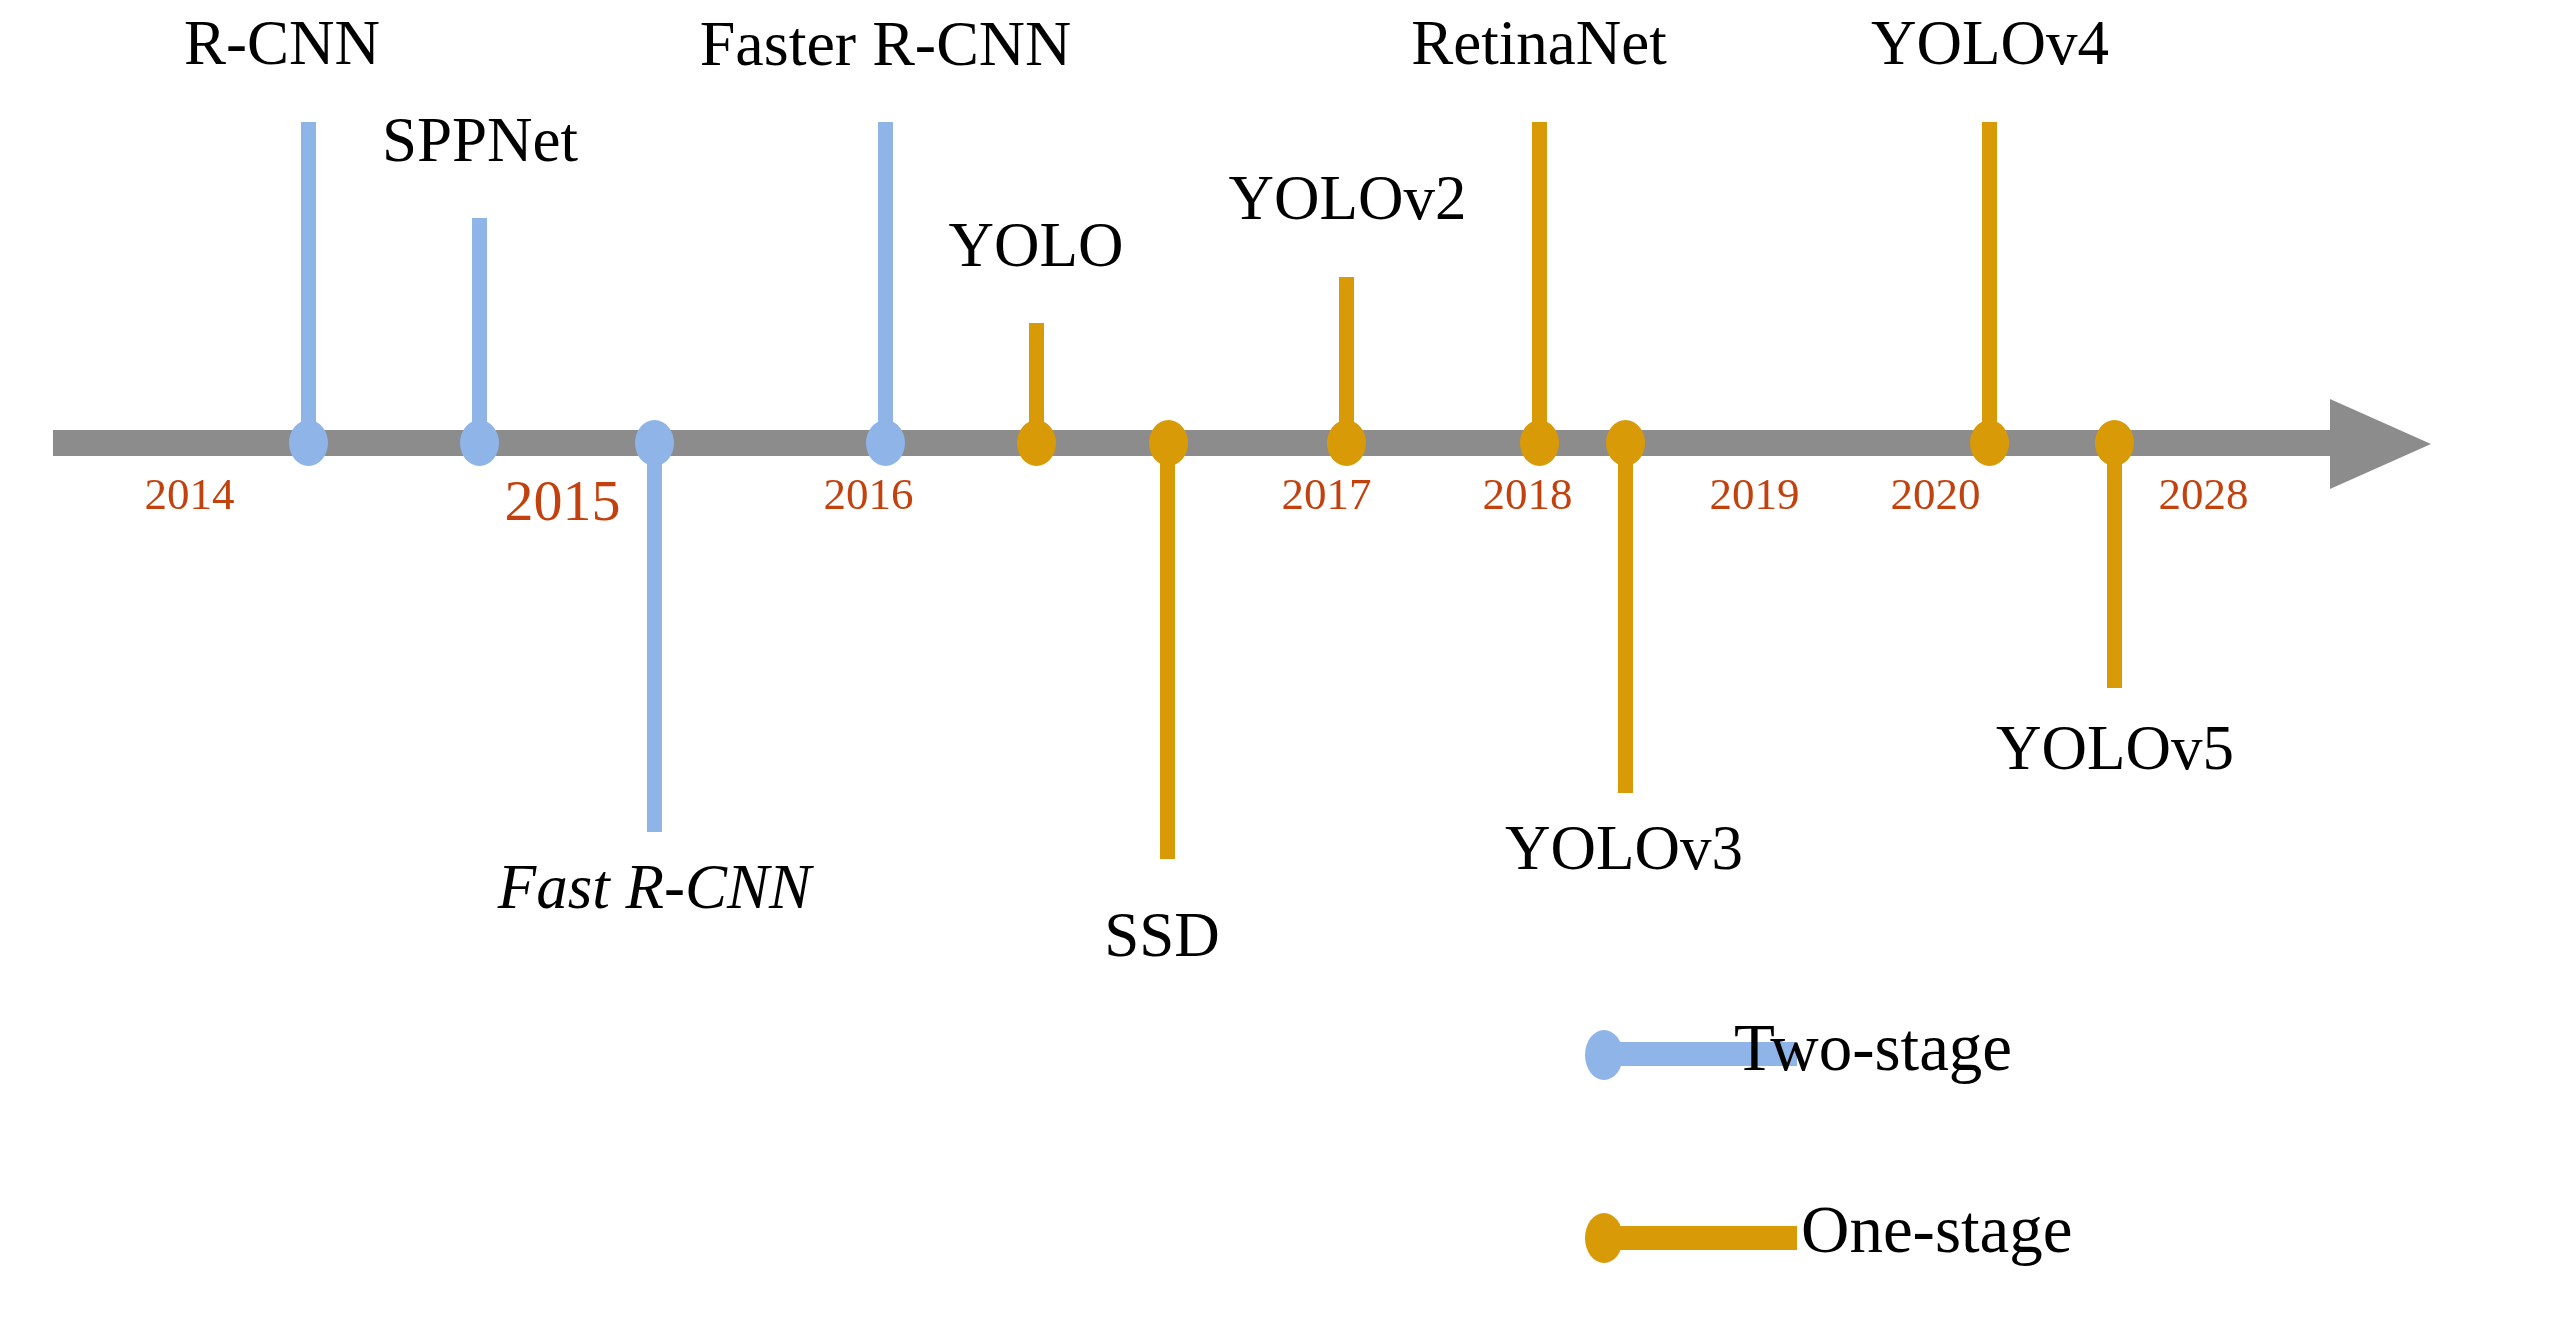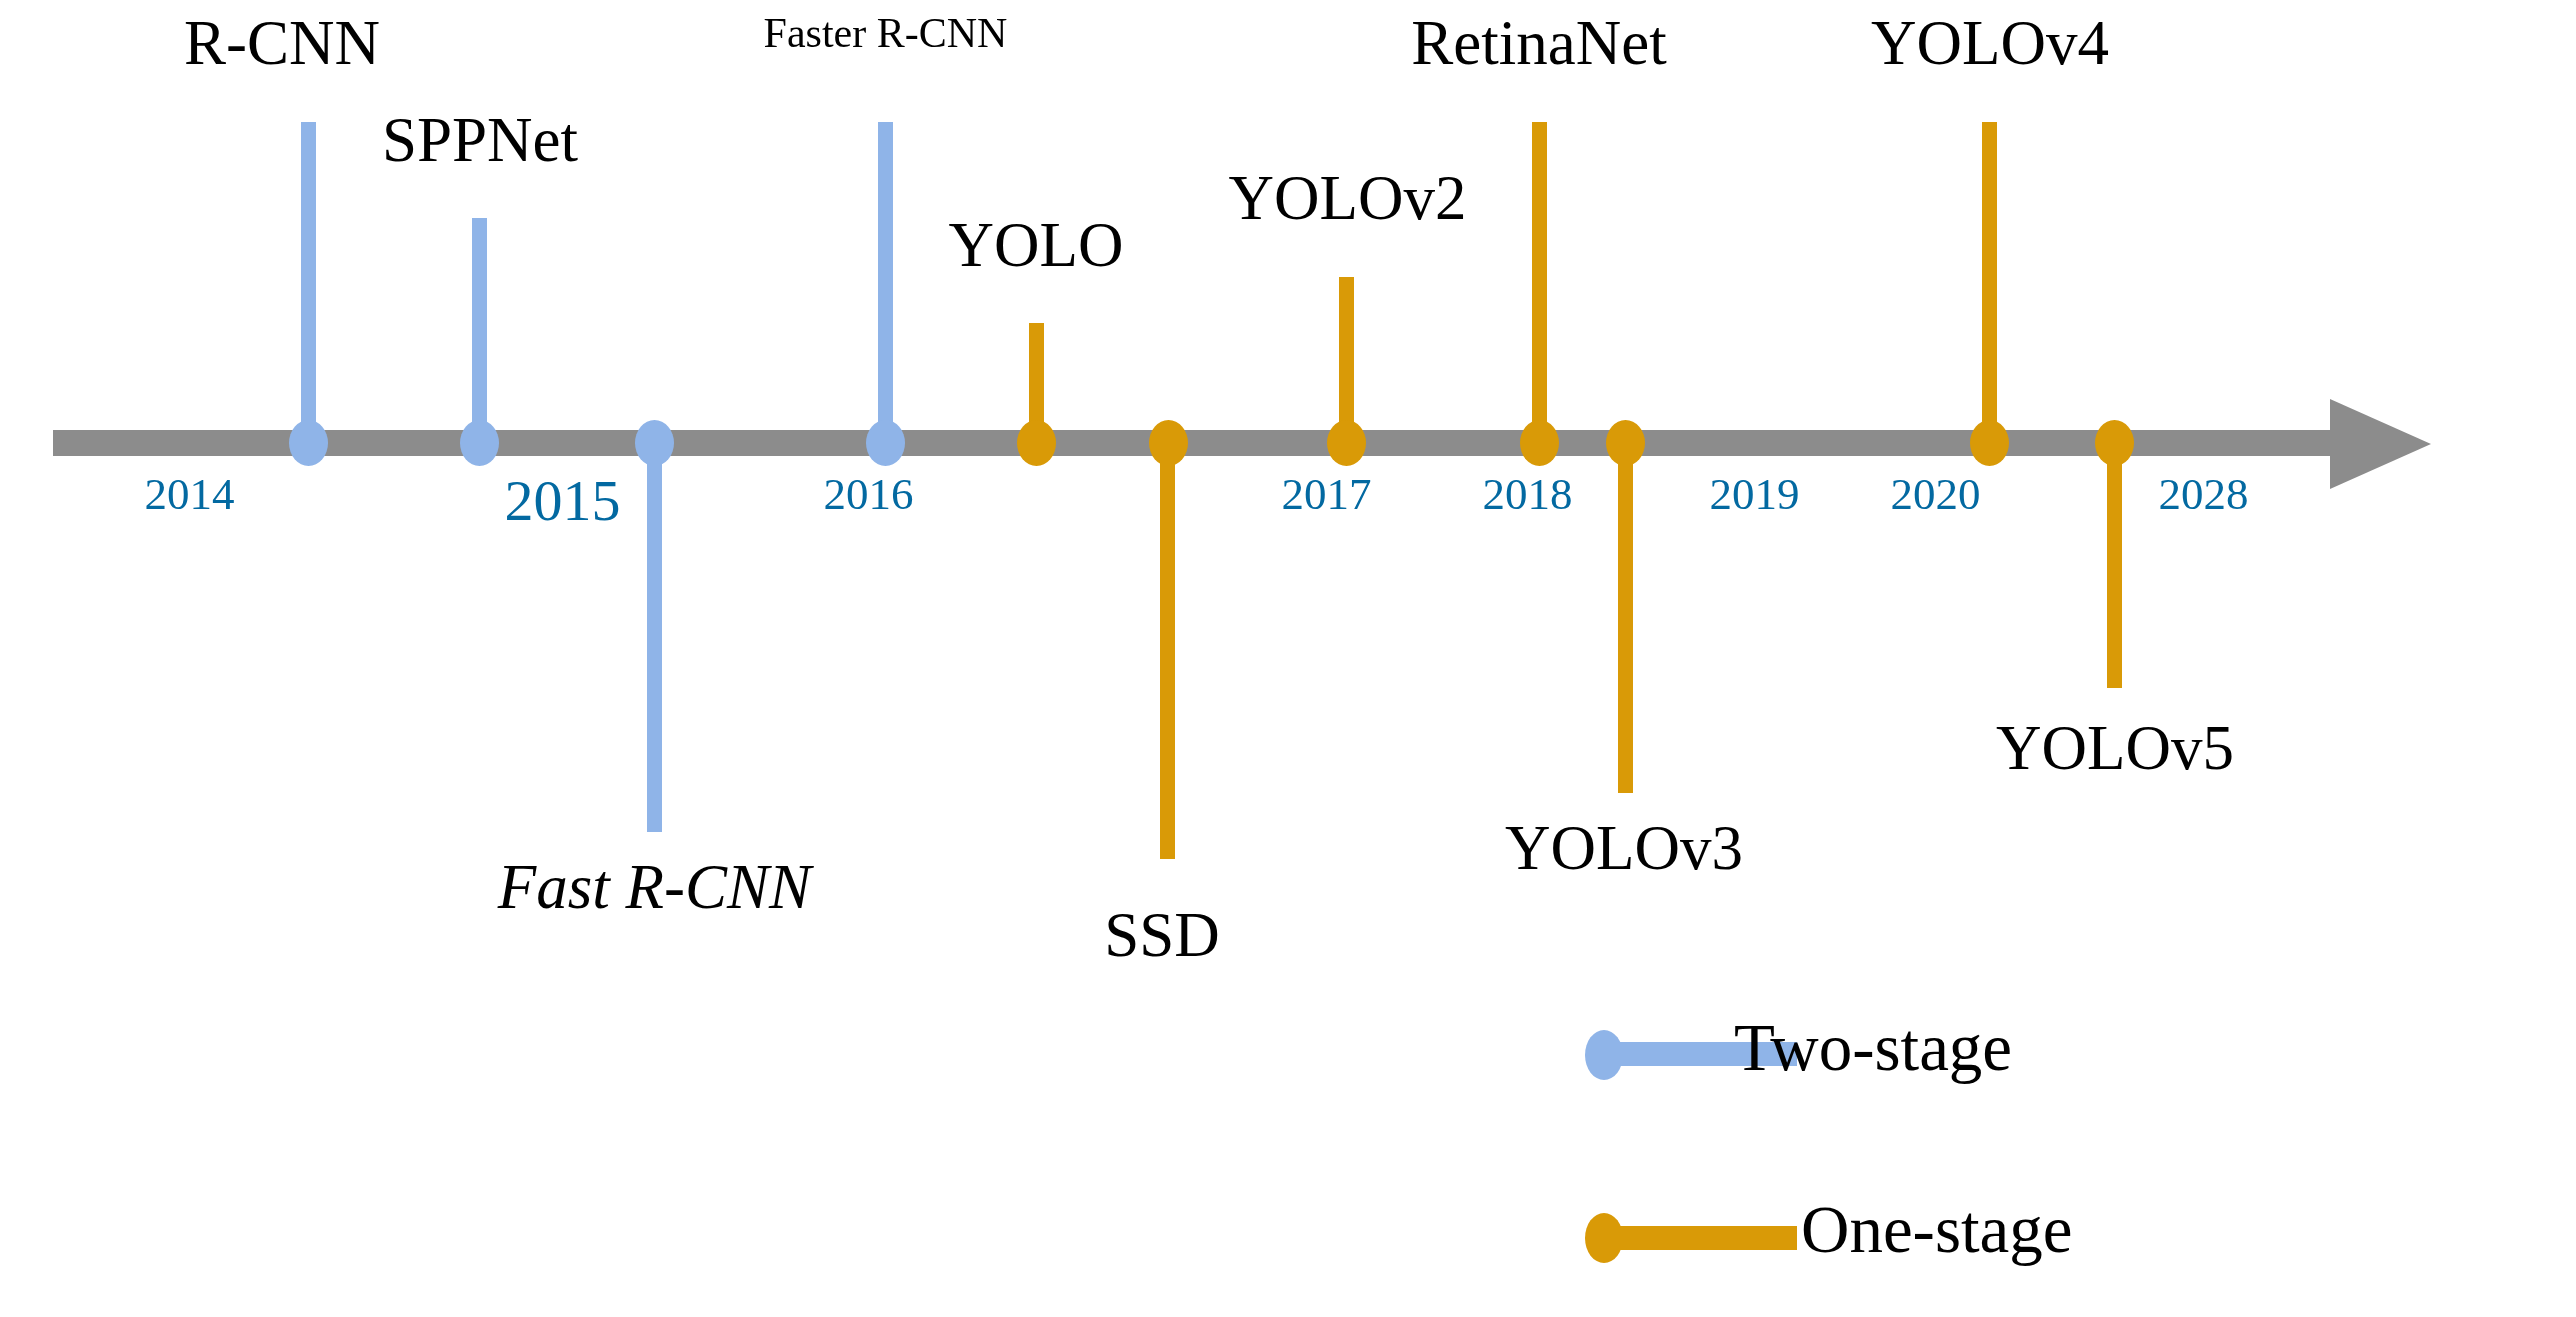--- a/index.html
+++ b/index.html
@@ -46,21 +46,21 @@
     position: absolute;
     color: #000000;
     white-space: nowrap;
     text-align: center;
     line-height: 1;
   }
 
   
   .year-label {
     position: absolute;
-    color: #0369a1;
+    color: #c2410c;
     white-space: nowrap;
     text-align: center;
     line-height: 1;
   }
 
   
   .legend-row {
     position: absolute;
   }
   .legend-line {
@@ -98,21 +98,21 @@
     <div class="marker" style="left:460px; top:420px; width:39px; height:46px; background:#8FB4E8;"></div>
   </div>
 
   <div class="event">
     <div class="marker" style="left:635px; top:420px; width:39px; height:46px; background:#8FB4E8;"></div>
     <div class="stem" style="left:647px; top:443px; width:15.4px; height:389px; background:#8FB4E8;"></div>
     <div class="evt-label" style="left:462px; top:856px; width:385px; font-size:63px;font-style:italic;">Fast R-CNN</div>
   </div>
 
   <div class="event">
-    <div class="evt-label" style="left:676px; top:12px; width:419px; font-size:42px;">Faster R-CNN</div>
+    <div class="evt-label" style="left:676px; top:12px; width:419px; font-size:64px;">Faster R-CNN</div>
     <div class="stem" style="left:878px; top:122px; width:15.4px; height:321px; background:#8FB4E8;"></div>
     <div class="marker" style="left:866px; top:420px; width:39px; height:46px; background:#8FB4E8;"></div>
   </div>
 
   <div class="event">
     <div class="evt-label" style="left:901px; top:214px; width:270px; font-size:63px;">YOLO</div>
     <div class="stem" style="left:1029px; top:323px; width:15.4px; height:120px; background:#D99A07;"></div>
     <div class="marker" style="left:1017px; top:420px; width:39px; height:46px; background:#D99A07;"></div>
   </div>
 

